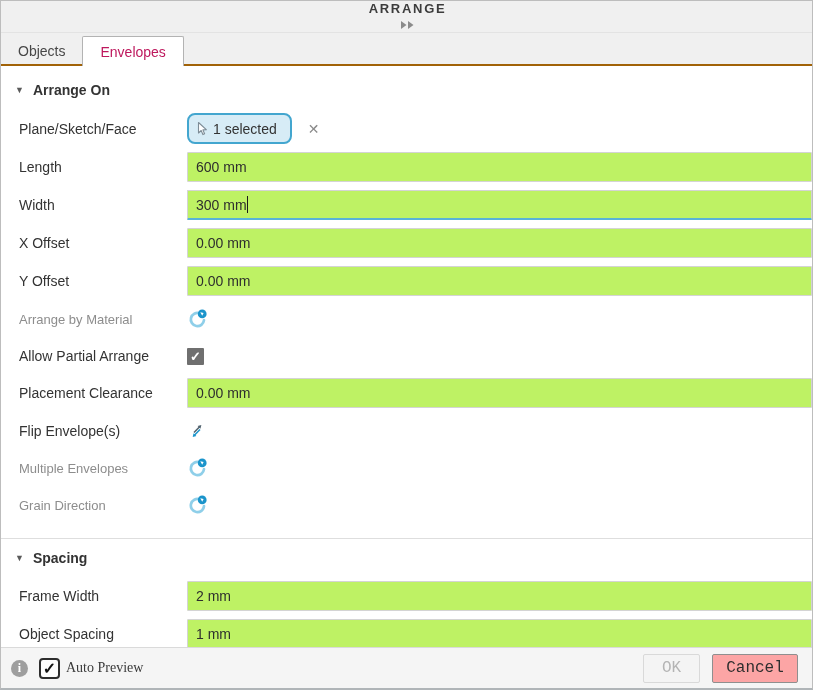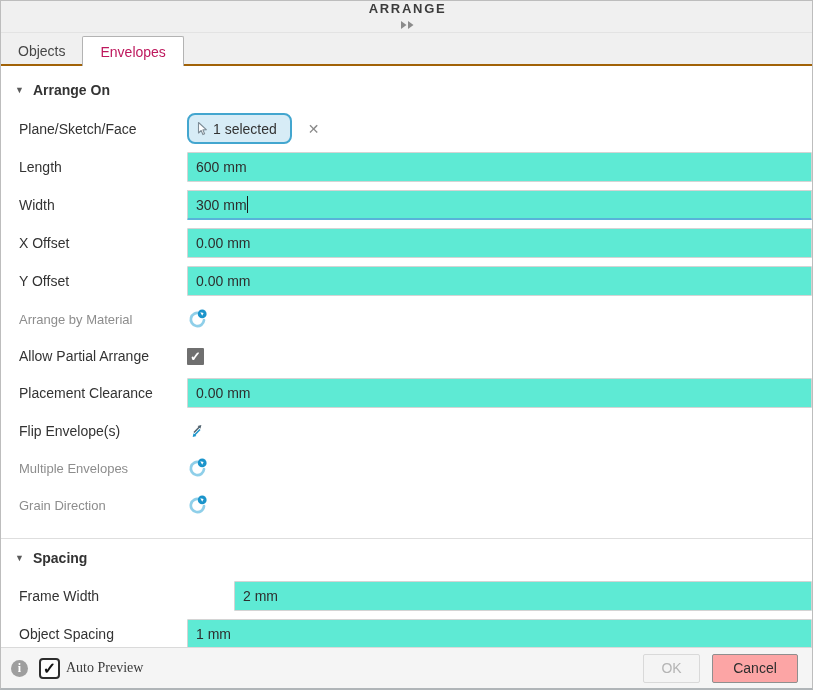--- a/index.html
+++ b/index.html
@@ -46,21 +46,21 @@
   }
   .sec-title .tri { font-size:9px; color:#5a5a5a; }
   .sec-title .txt { font-size:14px; font-weight:bold; color:#333; }
   .row { display:flex; align-items:center; padding-left:18px; }
   .row .lbl { width:168px; flex-shrink:0; font-size:14px; color:#333; }
   .row .lbl.dim { font-size:13px; color:#8d8d8d; }
   .row-select { margin-top:12px; height:31px; }
   .row-input  { margin-top:8px;  height:30px; }
   .row-icon   { margin-top:9px;  height:28px; }
   .fld {
-    flex:1; height:30px; border:1px solid #d4d4d4; background:#5eead4;
+    flex:1; height:30px; border:1px solid #d4d4d4; background:#bef264;
     font-family:"Liberation Sans", sans-serif; font-size:14px; color:#2e2e2e;
     padding:0 8px; outline:none; border-radius:1px;
   }
   .fld-wrap { flex:1; position:relative; display:flex; }
   .fld.focused { border-bottom:2px solid #58b2d9; }
   .caret {
     position:absolute; left:60px; top:6px; width:1px; height:17px; background:#1a1a1a;
   }
   .sel-btn {
     display:flex; align-items:center; gap:5px; height:31px;
@@ -72,21 +72,21 @@
   }
   .gray-check {
     width:17px; height:17px; background:#6f6f6f; border-radius:1px;
     display:flex; align-items:center; justify-content:center;
     color:#fff; font-size:13px; font-weight:bold; cursor:pointer;
   }
   .icon-btn { display:flex; align-items:center; cursor:pointer; }
   .spin { display:flex; align-items:center; }
   .divider { height:1px; background:#dedede; margin-top:19px; }
   .sec-title.spacing { margin-top:8px; }
-  .row-input.first-sp { margin-top:12px;gap:47px; }
+  .row-input.first-sp { margin-top:12px; }
   
   .footer {
     position:absolute; left:0; right:0; bottom:0; height:41px;
     background:#f5f5f5; border-top:1px solid #dadada;
     display:flex; align-items:center; padding:0 14px 0 10px;
   }
   .info-ic {
     width:17px; height:17px; border-radius:50%; background:#9e9e9e;
     color:#fff; font-size:12px; font-weight:bold;
     font-family:"Liberation Serif", serif;
@@ -94,22 +94,22 @@
   }
   .ap-check {
     width:21px; height:21px; margin-left:11px; background:#fdfdfd;
     border:2px solid #2d2d2d; border-radius:4px;
     display:flex; align-items:center; justify-content:center;
     font-size:16px; font-weight:bold; color:#111; cursor:pointer;
   }
   .ap-lbl { margin-left:6px; font-size:14px; color:#3a3a3a;font-family:Liberation Serif, serif; }
   .f-spacer { flex:1; }
   .btn {
-    height:29px; border-radius:2px; font-size:14px;
-    font-family:Liberation Sans, sans-serif; cursor:pointer;
+    height:29px; border-radius:2px; font-size:16px;
+    font-family:Liberation Mono, monospace; cursor:pointer;
   }
   .btn-ok {
     width:57px; background:#f4f4f4; border:1px solid #d9d9d9;
     color:#b4b4b4; margin-right:12px; cursor:default;
   }
   .btn-cancel { width:86px; background:#fca5a5; border:1px solid #8f8f8f; color:#2e2e2e; }
 </style>
 </head>
 <body>
 

